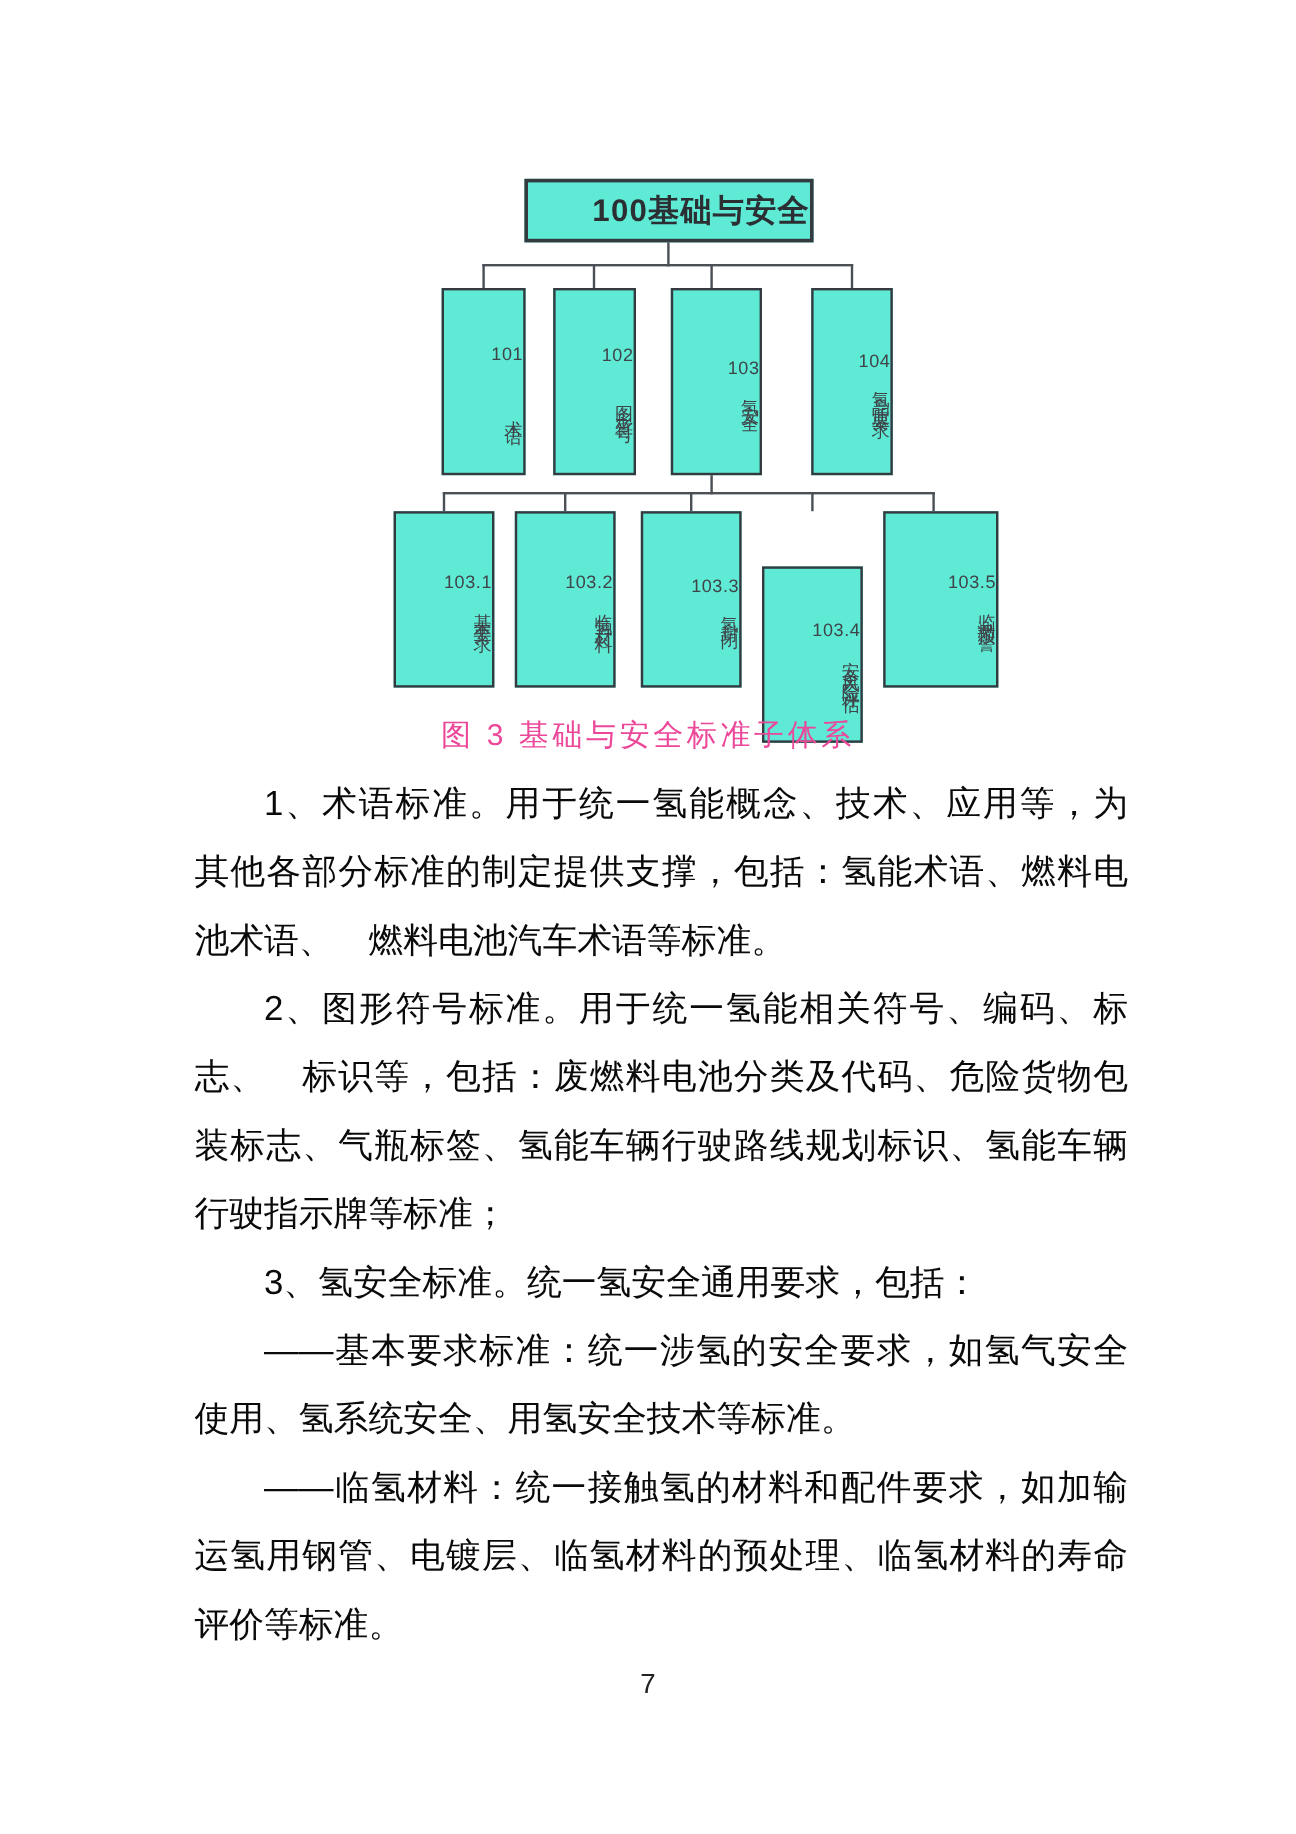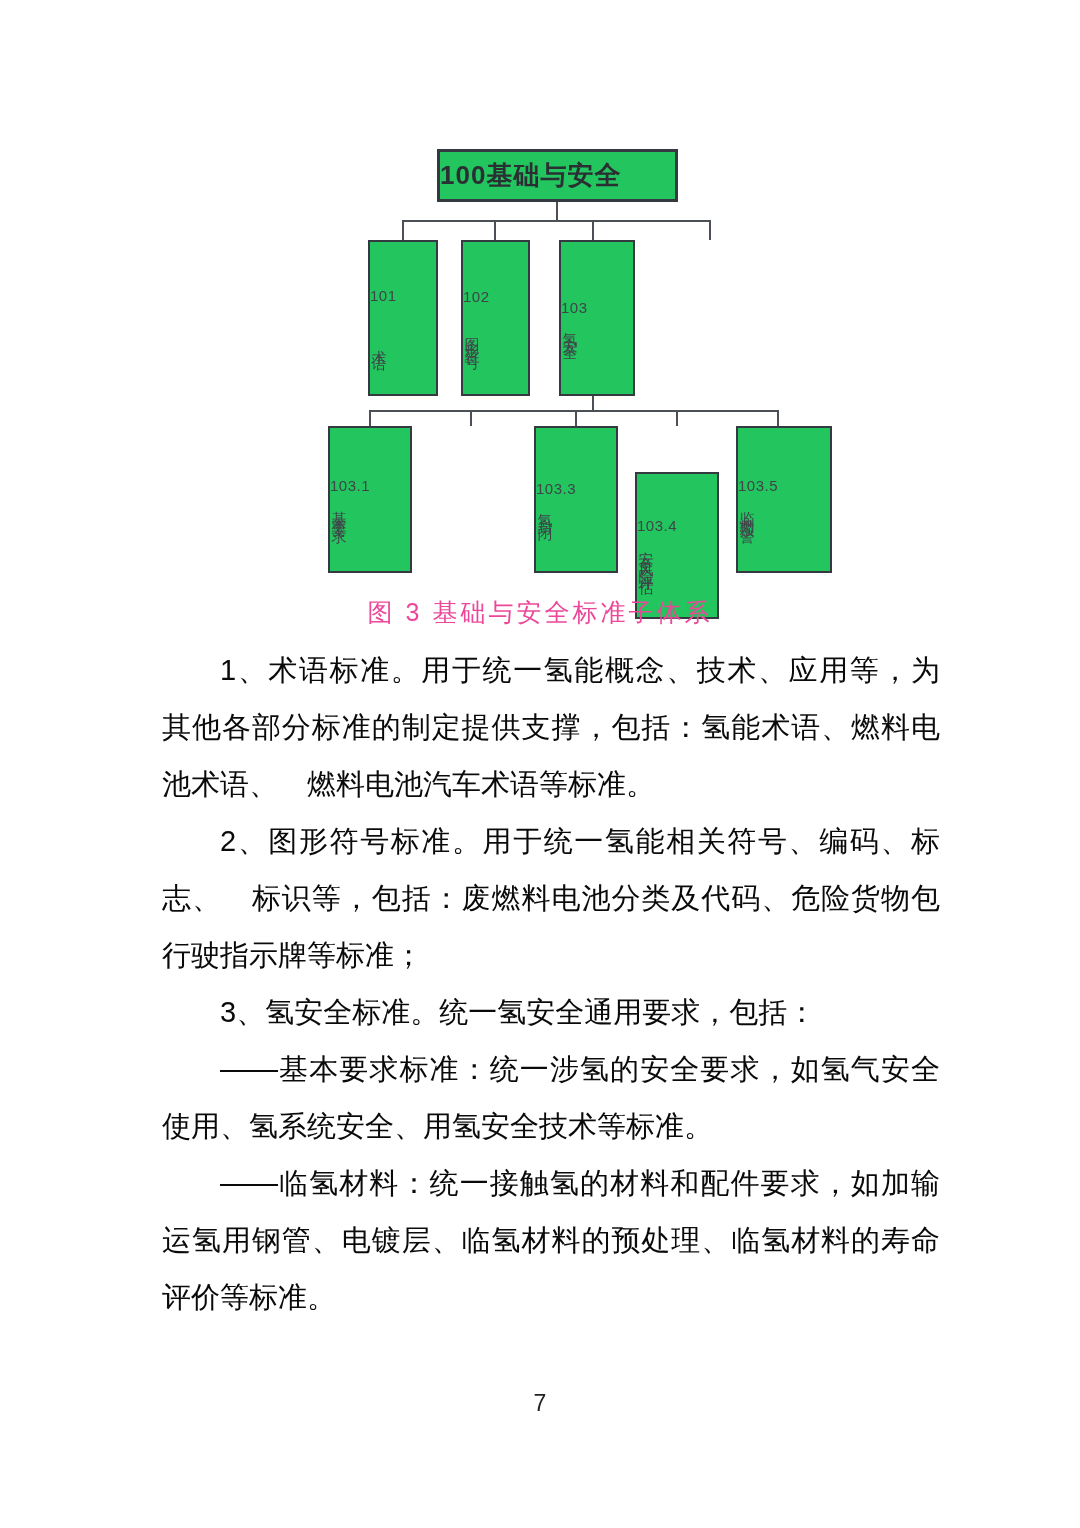--- a/index.html
+++ b/index.html
@@ -9,22 +9,22 @@
     margin:0 auto;
     background:#ffffff;
     font-family:"Liberation Sans", sans-serif;
     overflow:hidden;
   }
   
   .figure{position:absolute;left:0;top:0;width:1080px;height:640px;}
   .node{
     position:absolute;
     border:2px solid #343a40;
-    background:#22c55e;
-    display:flex;flex-direction:column;align-items:flex-start;justify-content:center;
+    background:#5eead4;
+    display:flex;flex-direction:column;align-items:flex-end;justify-content:center;
     color:#3f4449;
     box-sizing:border-box;
   }
   .node .code{font-size:15px;letter-spacing:0.5px;line-height:20px;}
   .node .vlabel{
     writing-mode:vertical-lr;
     text-orientation:upright;
     font-size:15px;
     letter-spacing:6px;
     margin-top:3px;
@@ -108,32 +108,40 @@
       <span class="vlabel">术语</span>
     </div>
     <div class="node b102">
       <span class="code">102</span>
       <span class="vlabel">图形符号</span>
     </div>
     <div class="node b103">
       <span class="code">103</span>
       <span class="vlabel">氢安全</span>
     </div>
+    <div class="node b104">
+      <span class="code">104</span>
+      <span class="vlabel">氢品质要求</span>
+    </div>
 
     <div class="cline stem2"></div>
     <div class="cline h2"></div>
     <div class="cline d3a"></div>
     <div class="cline d3b"></div>
     <div class="cline d3c"></div>
     <div class="cline d3d"></div>
     <div class="cline d3e"></div>
 
     <div class="node b1031">
       <span class="code">103.1</span>
       <span class="vlabel">基本要求</span>
+    </div>
+    <div class="node b1032">
+      <span class="code">103.2</span>
+      <span class="vlabel">临氢材料</span>
     </div>
     <div class="node b1033">
       <span class="code">103.3</span>
       <span class="vlabel">氢封闭</span>
     </div>
     <div class="node b1034">
       <span class="code">103.4</span>
       <span class="vlabel">安全风险评估</span>
     </div>
     <div class="node b1035">
@@ -143,20 +151,21 @@
   </div>
 
   <div class="caption">图 3 基础与安全标准子体系</div>
 
   <div class="bodytext">
       <div class="bline full indent">1、术语标准。用于统一氢能概念、技术、应用等，为</div>
       <div class="bline full">其他各部分标准的制定提供支撑，包括：氢能术语、燃料电</div>
       <div class="bline">池术语、　燃料电池汽车术语等标准。</div>
       <div class="bline full indent">2、图形符号标准。用于统一氢能相关符号、编码、标</div>
       <div class="bline full">志、　标识等，包括：废燃料电池分类及代码、危险货物包</div>
+      <div class="bline full">装标志、气瓶标签、氢能车辆行驶路线规划标识、氢能车辆</div>
       <div class="bline">行驶指示牌等标准；</div>
       <div class="bline indent">3、氢安全标准。统一氢安全通用要求，包括：</div>
       <div class="bline full indent">——基本要求标准：统一涉氢的安全要求，如氢气安全</div>
       <div class="bline">使用、氢系统安全、用氢安全技术等标准。</div>
       <div class="bline full indent">——临氢材料：统一接触氢的材料和配件要求，如加输</div>
       <div class="bline full">运氢用钢管、电镀层、临氢材料的预处理、临氢材料的寿命</div>
       <div class="bline">评价等标准。</div>
     </div>
 
   <div class="pagenum">7</div>

